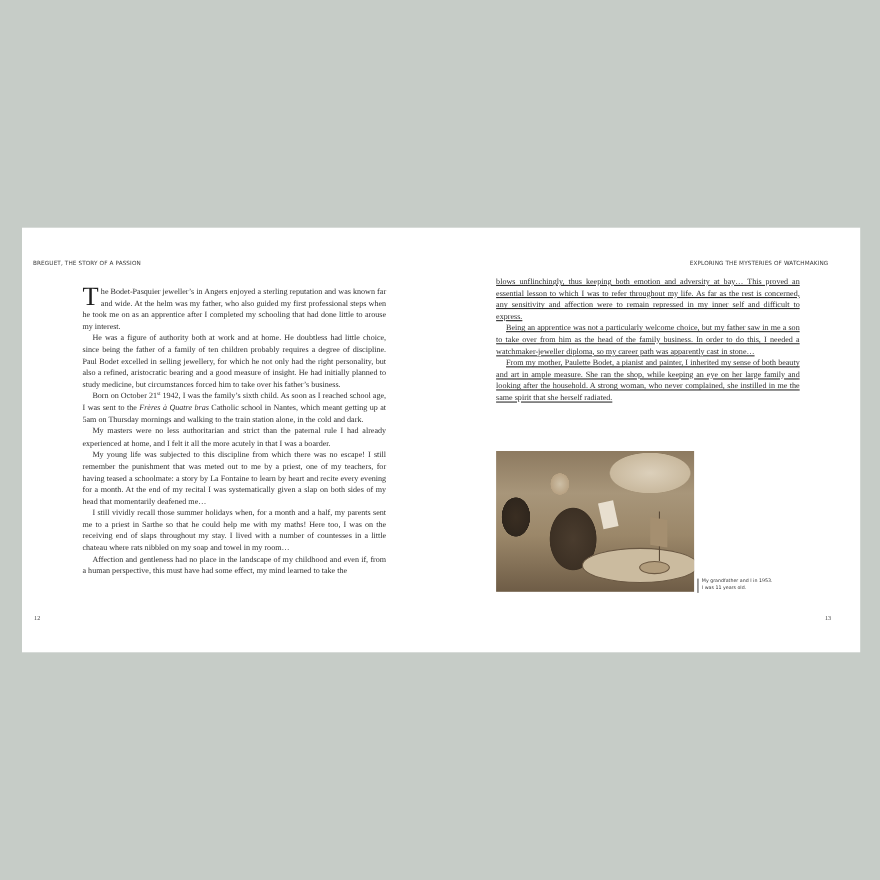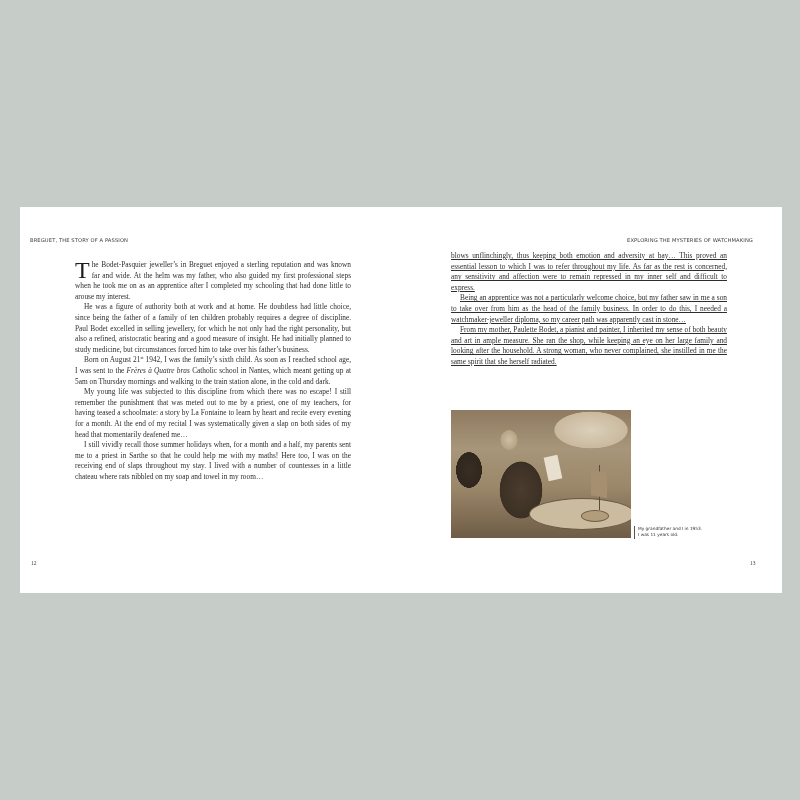--- a/index.html
+++ b/index.html
@@ -112,26 +112,28 @@
 </style>
 </head>
 <body>
 
 <div class="spread">
 
   <div class="running-head rh-left">Breguet, the story of a passion</div>
 
   <div class="col col-left">
     <p class="first">
-      <span class="dropcap">T</span><span>he Bodet-Pasquier jeweller’s in Breguet enjoyed a sterling reputation and was known far and wide. At the helm was my father, who also guided my first professional steps when he took me on as an apprentice after I completed my schooling that had done little to arouse my interest.</span>
+      <span class="dropcap">T</span><span>he Bodet-Pasquier jeweller’s in Angers enjoyed a sterling reputation and was known far and wide. At the helm was my father, who also guided my first professional steps when he took me on as an apprentice after I completed my schooling that had done little to arouse my interest.</span>
     </p>
     <p>He was a figure of authority both at work and at home. He doubtless had little choice, since being the father of a family of ten children probably requires a degree of discipline. Paul Bodet excelled in selling jewellery, for which he not only had the right personality, but also a refined, aristocratic bearing and a good measure of insight. He had initially planned to study medicine, but circumstances forced him to take over his father’s business.</p>
-    <p><span>Born on August 21</span><sup>st</sup><span> 1942, I was the family’s sixth child. As soon as I reached school age, I was sent to the </span><em>Frères à Quatre bras</em><span> Catholic school in Nantes, which meant getting up at 5am on Thursday mornings and walking to the train station alone, in the cold and dark.</span></p>
+    <p><span>Born on October 21</span><sup>st</sup><span> 1942, I was the family’s sixth child. As soon as I reached school age, I was sent to the </span><em>Frères à Quatre bras</em><span> Catholic school in Nantes, which meant getting up at 5am on Thursday mornings and walking to the train station alone, in the cold and dark.</span></p>
+    <p>My masters were no less authoritarian and strict than the paternal rule I had already experienced at home, and I felt it all the more acutely in that I was a boarder.</p>
     <p>My young life was subjected to this discipline from which there was no escape! I still remember the punishment that was meted out to me by a priest, one of my teachers, for having teased a schoolmate: a story by La Fontaine to learn by heart and recite every evening for a month. At the end of my recital I was systematically given a slap on both sides of my head that momentarily deafened me…</p>
     <p>I still vividly recall those summer holidays when, for a month and a half, my parents sent me to a priest in Sarthe so that he could help me with my maths! Here too, I was on the receiving end of slaps throughout my stay. I lived with a number of countesses in a little chateau where rats nibbled on my soap and towel in my room…</p>
+    <p>Affection and gentleness had no place in the landscape of my childhood and even if, from a human perspective, this must have had some effect, my mind learned to take the</p>
   </div>
 
   <div class="folio folio-left">12</div>
 
   <div class="running-head rh-right">Exploring the mysteries of watchmaking</div>
 
   <div class="col col-right">
     <p class="noindent">blows unflinchingly, thus keeping both emotion and adversity at bay… This proved an essential lesson to which I was to refer throughout my life. As far as the rest is concerned, any sensitivity and affection were to remain repressed in my inner self and difficult to express.</p>
     <p>Being an apprentice was not a particularly welcome choice, but my father saw in me a son to take over from him as the head of the family business. In order to do this, I needed a watchmaker-jeweller diploma, so my career path was apparently cast in stone…</p>
     <p>From my mother, Paulette Bodet, a pianist and painter, I inherited my sense of both beauty and art in ample measure. She ran the shop, while keeping an eye on her large family and looking after the household. A strong woman, who never complained, she instilled in me the same spirit that she herself radiated.</p>

